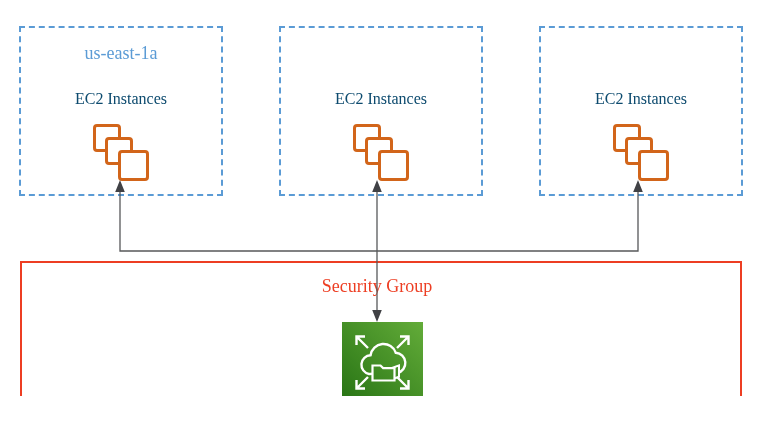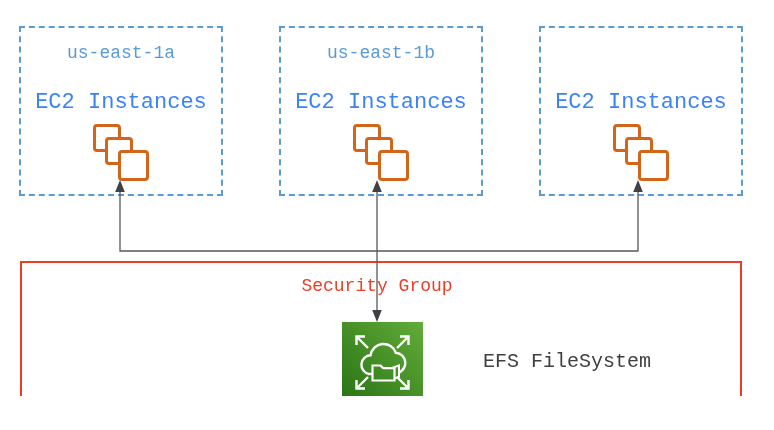--- a/index.html
+++ b/index.html
@@ -1,34 +1,34 @@
 <!DOCTYPE html>
 <html><head>
 <meta charset="utf-8">
 <style>
   html,body{margin:0;padding:0;background:#ffffff;}
   #canvas{
     position:relative;width:774px;height:396px;background:#ffffff;overflow:hidden;
-    font-family:Liberation Mono, monospace;
+    font-family:Liberation Serif, serif;
   }
   
   .az-box{
     position:absolute;top:26px;width:204px;height:170px;
     border:2px dashed #5B9BD5;box-sizing:border-box;background:transparent;
   }
   .az-box.z1{left:19px;}
   .az-box.z2{left:279px;}
   .az-box.z3{left:539px;}
   .az-name{
     position:absolute;top:14px;left:0;width:100%;text-align:center;
     color:#5B9BD5;font-size:18px;line-height:1.25;
   }
   .az-sub{
     position:absolute;top:61px;left:0;width:100%;text-align:center;
-    color:#3b82f6;font-size:22px;line-height:1.25;
+    color:#0c4a6e;font-size:16px;line-height:1.25;
   }
   
   .ec2-icon{position:absolute;top:96px;left:50%;margin-left:-28px;width:57px;height:57px;}
   .ec2-icon .sq{
     position:absolute;width:28px;height:28px;background:#ffffff;
     border:3px solid #D2651A;border-radius:4px;box-sizing:border-box;
   }
   .ec2-icon .sq.back{left:0;top:0;}
   .ec2-icon .sq.mid{left:12px;top:13px;}
   .ec2-icon .sq.front{left:25px;top:26px;width:31px;height:31px;}
@@ -59,21 +59,20 @@
     <div class="az-name">us-east-1a</div>
     <div class="az-sub">EC2 Instances</div>
     <div class="ec2-icon">
       <div class="sq back"></div>
       <div class="sq mid"></div>
       <div class="sq front"></div>
     </div>
   </div>
 
   <div class="az-box z2">
-    <div class="az-name">us-east-1b</div>
     <div class="az-sub">EC2 Instances</div>
     <div class="ec2-icon">
       <div class="sq back"></div>
       <div class="sq mid"></div>
       <div class="sq front"></div>
     </div>
   </div>
 
   <div class="az-box z3">
     <div class="az-sub">EC2 Instances</div>
@@ -102,21 +101,20 @@
       <path d="M26 55 L14.5 66.5 M14.5 58 L14.5 66.5 L23 66.5"></path>
       <path d="M55 55 L66.5 66.5 M58 66.5 L66.5 66.5 L66.5 58"></path>
 
       <path d="M27 52 a9.5 9.5 0 0 1 1.6 -18.8 a13 13 0 0 1 25.2 -2.4 a10.2 10.2 0 0 1 1.7 20.1 z"></path>
 
       <path d="M50 46 l7 -2.6 v11.3 l-7 2.6 z" fill="url(#efsg)" stroke-width="2"></path>
 
       <path d="M30.5 43.5 h8 l2.6 2.6 h11.4 v12.4 h-22 z" fill="url(#efsg)" stroke-width="2.2"></path>
     </g>
   </svg>
-  <div class="efs-label">EFS FileSystem</div>
 
   <svg id="connectors" viewBox="0 0 774 430" aria-hidden="true">
     <g stroke="#57585A" stroke-width="1.3" fill="none">
       <path d="M120 189 L120 251 L638 251 L638 189"></path>
       <path d="M377 189 L377 313"></path>
     </g>
     <g fill="#404145" stroke="none">
       <polygon points="120,180 115.2,192 124.8,192"></polygon>
       <polygon points="377,180 372.2,192 381.8,192"></polygon>
       <polygon points="638,180 633.2,192 642.8,192"></polygon>

